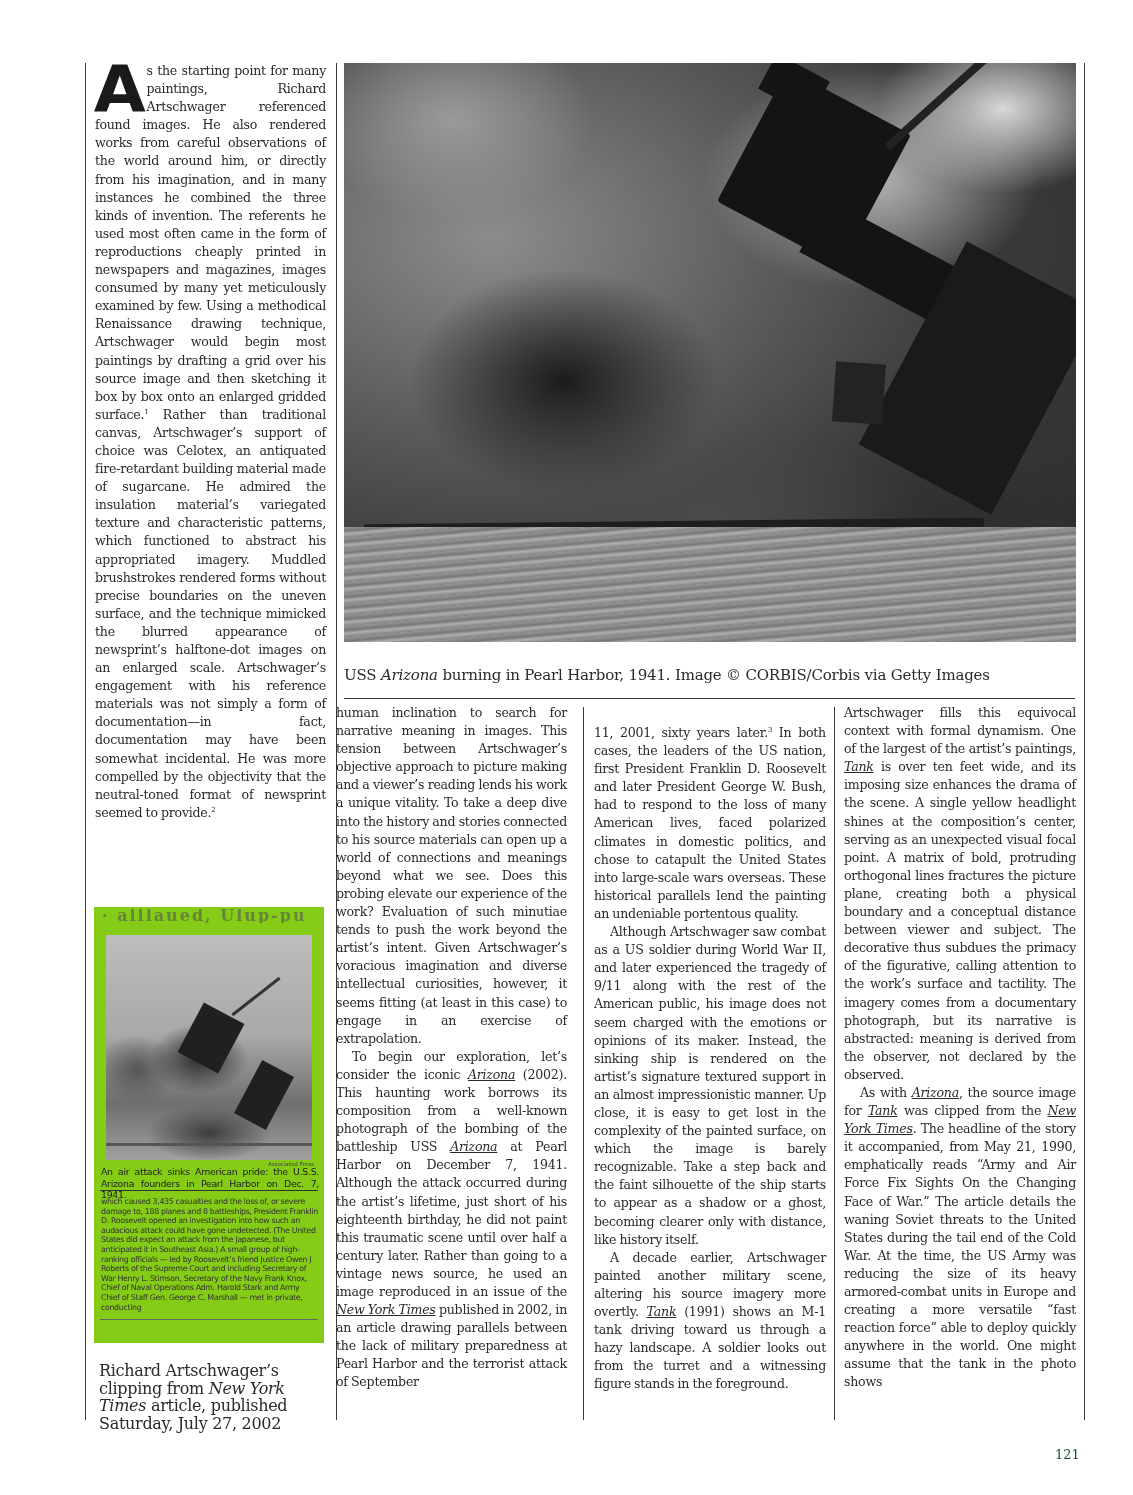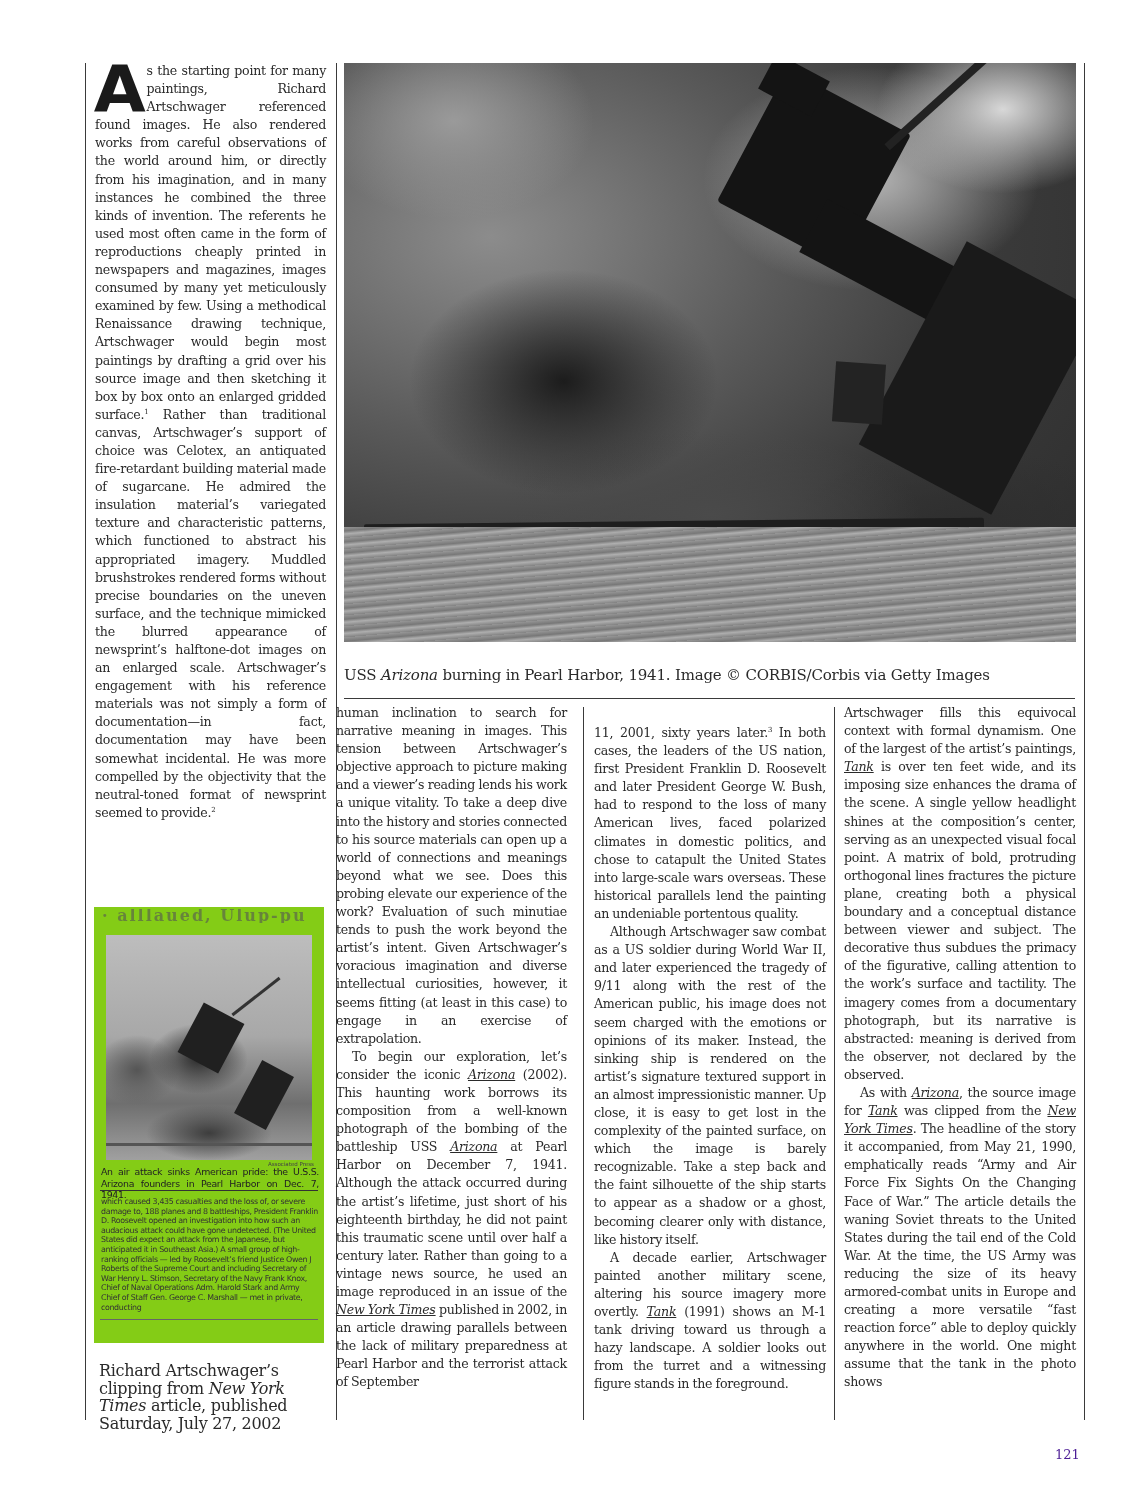--- a/index.html
+++ b/index.html
@@ -56,21 +56,21 @@
   .clip-cap { position: absolute; left: 7px; top: 259px; width: 218px; font-size: 9.4px; line-height: 11.5px; color: #222;
               font-family: "DejaVu Sans", "Liberation Sans", sans-serif; letter-spacing: -0.3px; text-align: justify; }
   .clip-rule { position: absolute; left: 6px; width: 218px; height: 1px; background: #333; }
   .clip-body { position: absolute; left: 7px; top: 290px; width: 218px; font-size: 7.9px; line-height: 9.6px; color: #333;
                font-family: "DejaVu Sans", "Liberation Sans", sans-serif; letter-spacing: -0.35px; }
 
   .caption-clip { position: absolute; left: 99px; top: 1362px; width: 235px; font-size: 16px; line-height: 17.5px;
                   letter-spacing: -0.3px; color: #2a2a2a; }
   .caption-clip i { font-style: italic; }
 
-  .pagenum { position: absolute; left: 1055px; top: 1447px; font-size: 13px; color: #4c1d95; }
+  .pagenum { position: absolute; left: 1055px; top: 1447px; font-size: 13px; color: #14532d; }
 </style>
 </head>
 <body>
 
 <div class="page">
 
   <div class="vrule" style="left:85px; top:63px; height:1357px;"></div>
   <div class="vrule" style="left:336px; top:63px; height:1357px;"></div>
   <div class="vrule" style="left:583px; top:707px; height:713px;"></div>
   <div class="vrule" style="left:834px; top:707px; height:713px;"></div>

